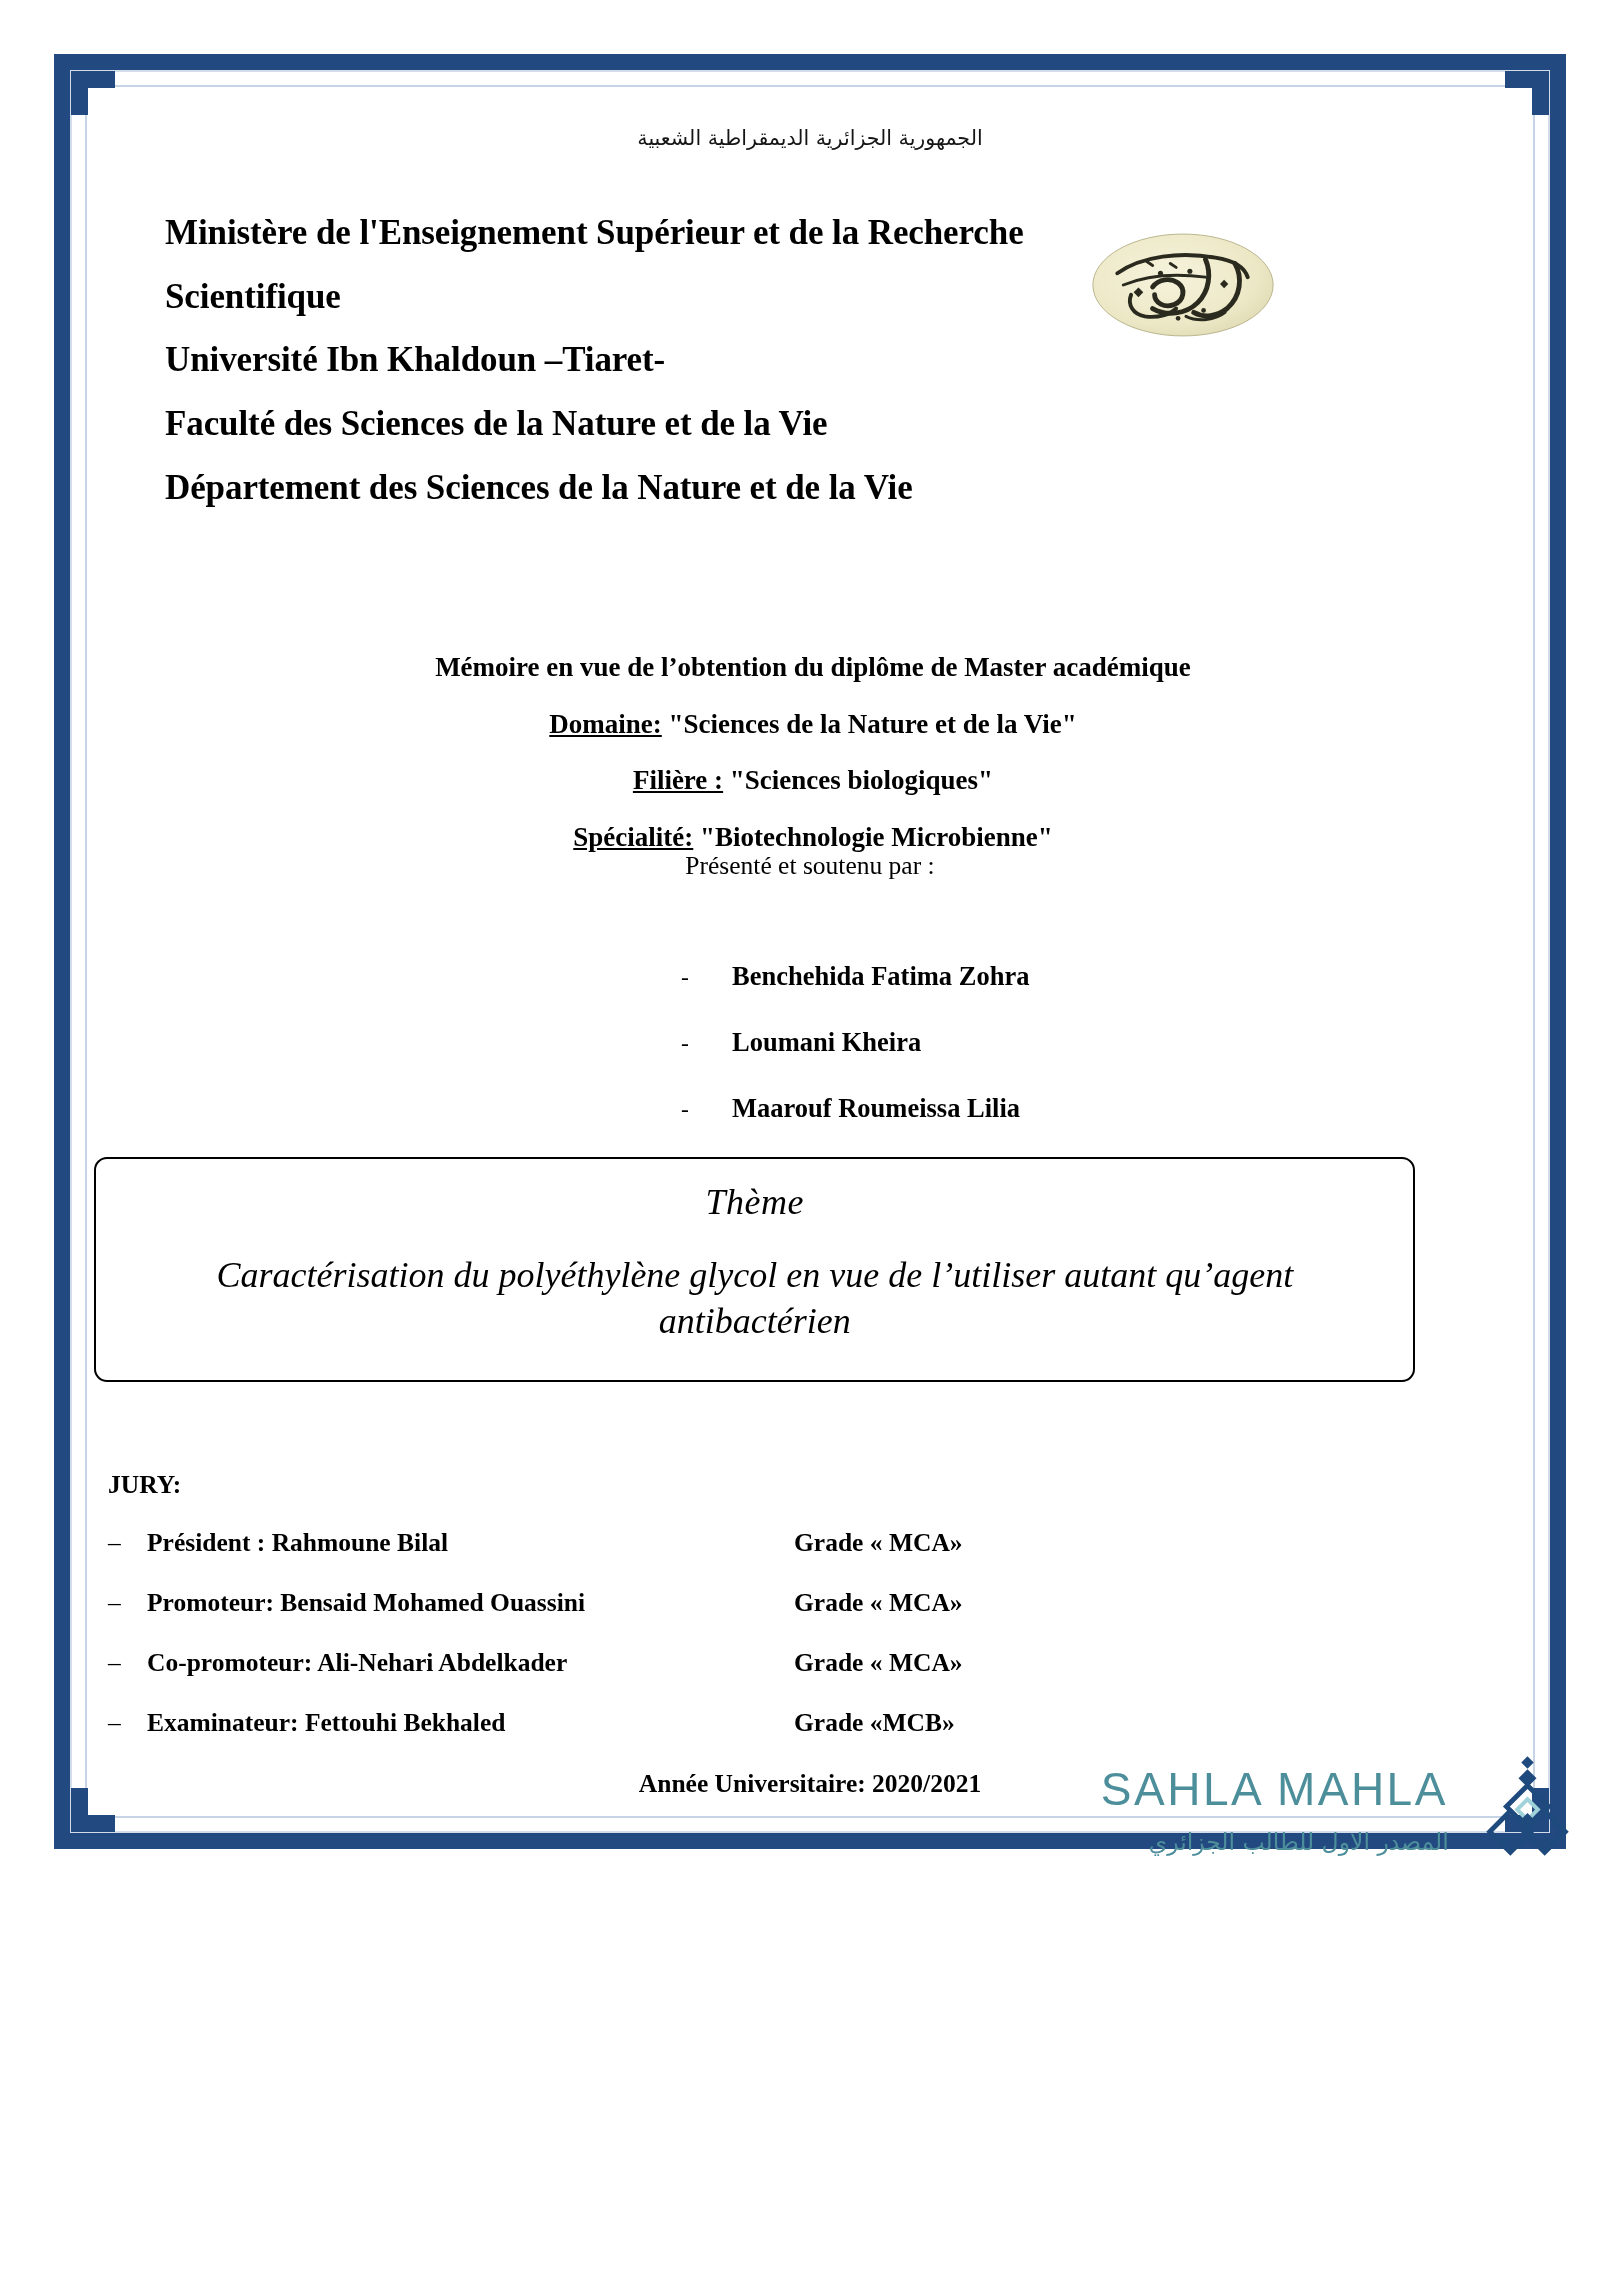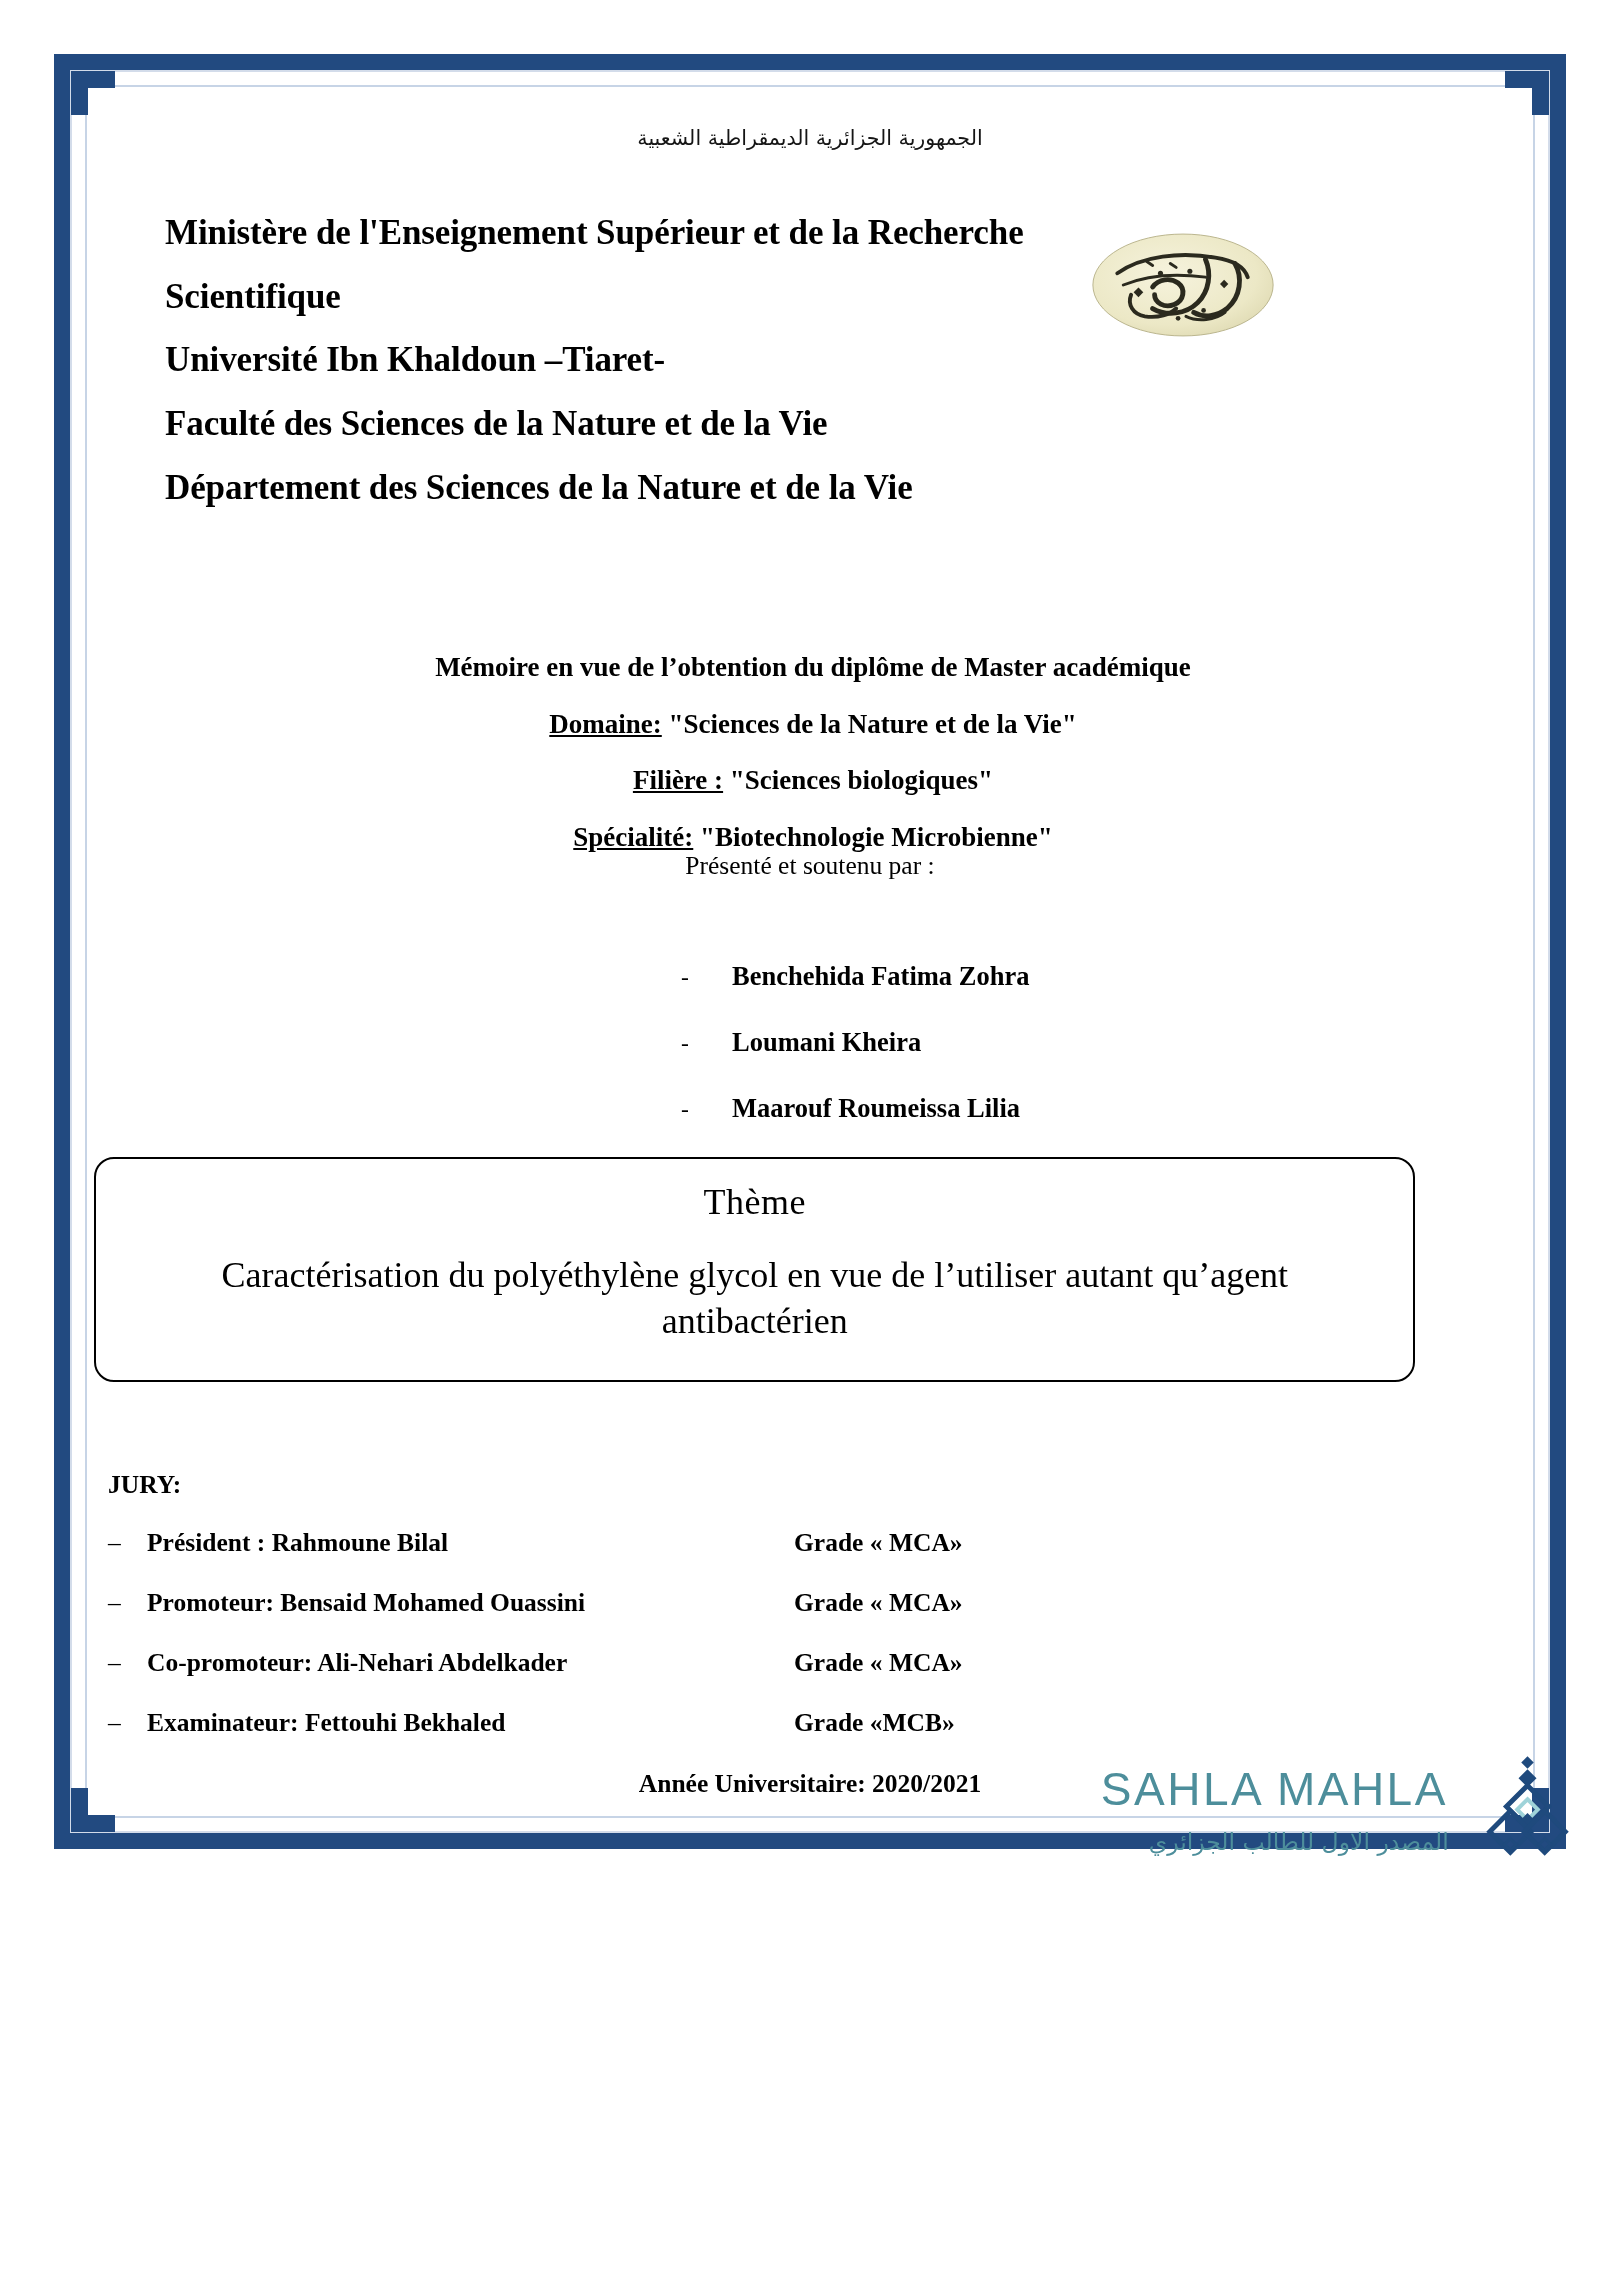--- a/index.html
+++ b/index.html
@@ -165,23 +165,24 @@
   }
 
   
   .theme-box {
     position: absolute;
     left: -13.7px;
     top: 1049px;
     width: 1321px;
     height: 225px;
     border: 2.9px solid #000000;
-    border-radius: 20px;
+    border-radius: 13px;
     box-sizing: border-box;
     text-align: center;
+    font-style: italic;
   }
   .theme-box .theme-label {
     font-size: 36px;
     margin-top: 21.6px;
     letter-spacing: 0.5px;
   }
   .theme-box .theme-title {
     font-size: 36px;
     line-height: 1.28;
     margin-top: 29px;

